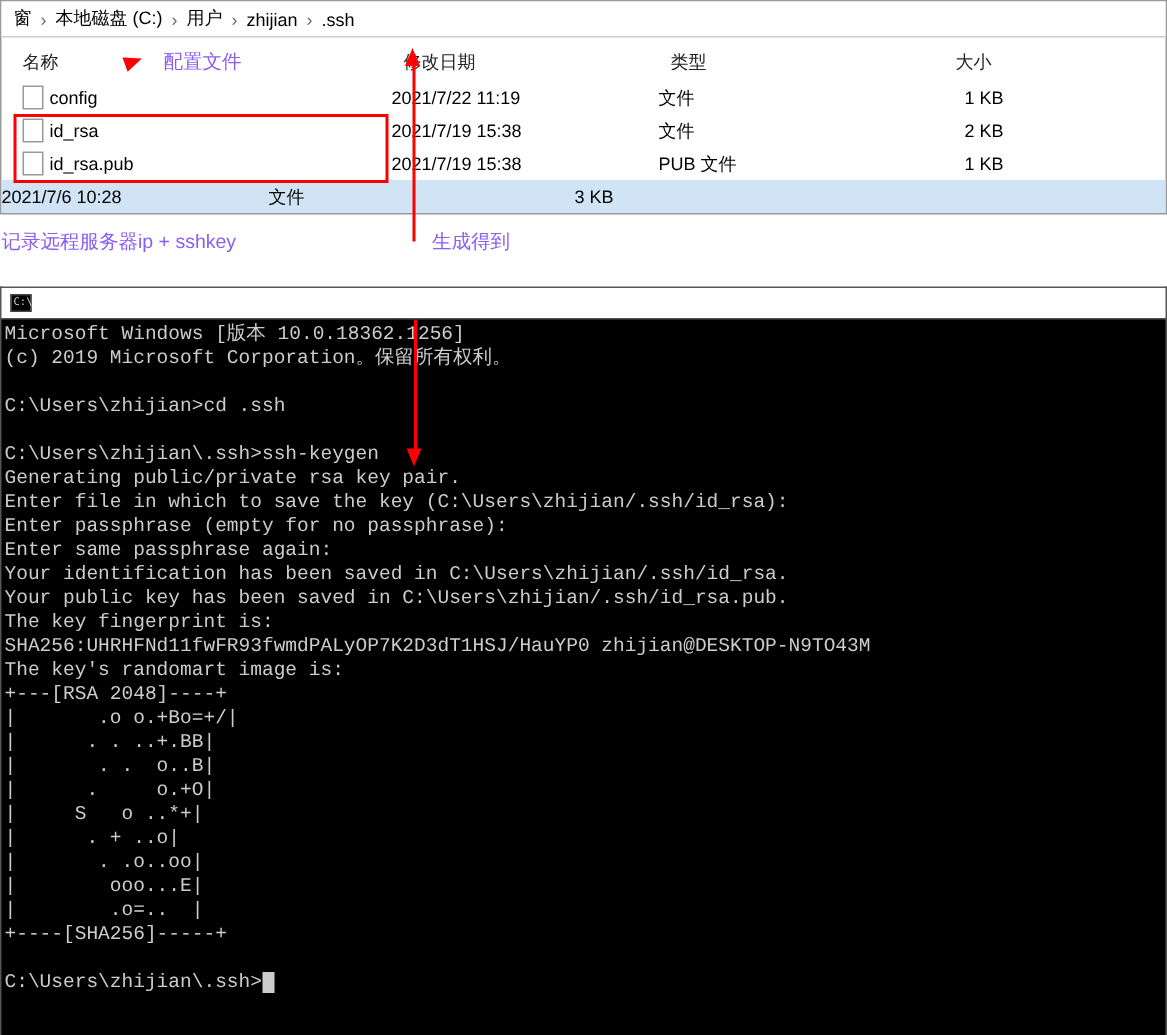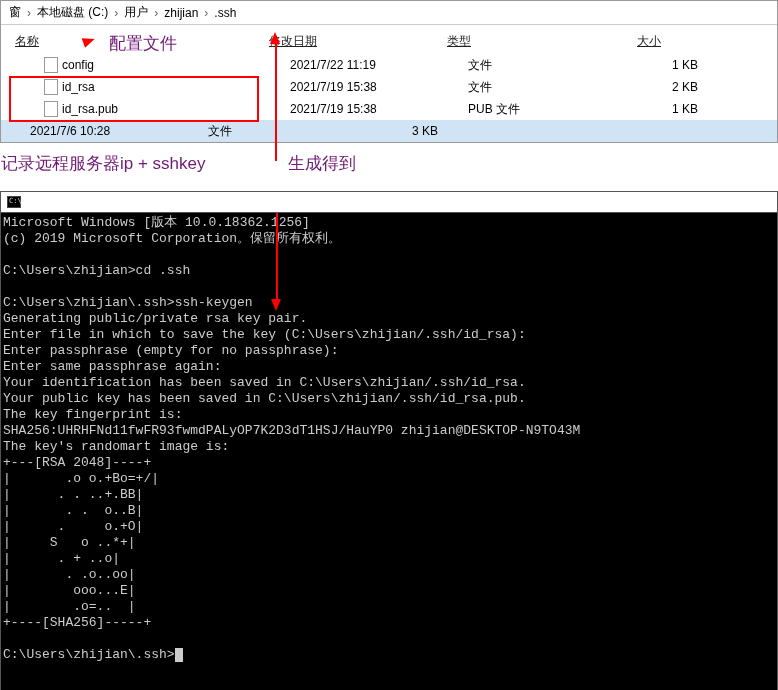--- a/index.html
+++ b/index.html
@@ -2,33 +2,33 @@
 <html><head>
 <meta charset="utf-8">
 <style>
 * { margin:0; padding:0; box-sizing:border-box; }
 body { font-family:"Microsoft YaHei","Segoe UI",sans-serif; font-size:12px; background:#fff; width:778px; }
 .top { border:1px solid #999; }
 .breadcrumb { display:flex; align-items:center; padding:3px 6px; background:#fff; border-bottom:1px solid #ccc; font-size:12px; }
 .breadcrumb span { margin:0 2px; }
 .breadcrumb .sep { color:#666; margin:0 4px; }
 .cols { display:flex; padding:6px 0 2px 0; color:#222; position:relative; }
-.cols div { padding:2px 8px;text-decoration:underline; }
+.cols div { padding:2px 8px; }
 .c-name { width:260px; padding-left:14px !important; }
 .c-date { width:140px; }
 .c-type { width:140px;margin-left:38px; }
 .c-size { width:90px; text-align:right; }
 .rows { position:relative; }
-.row { display:flex; align-items:center; height:22px;padding-left:29px; }
+.row { display:flex; align-items:center; height:22px; }
 .row .c-name { display:flex; align-items:center; gap:4px; }
 .row.sel { background:#d0e4f5; }
 .ico { width:14px; height:16px; border:1px solid #999; background:#fff; display:inline-block; position:relative; }
 .ico.b::after { content:""; position:absolute; top:0; right:0; border-top:4px solid #fff; border-left:4px solid transparent; }
 .red-box { position:absolute; border:2px solid red; left:8px; top:22px; width:250px; height:46px; pointer-events:none; }
-.anno { position:absolute; color:#701a75; font-size:17px; pointer-events:none; }
+.anno { position:absolute; color:#8b5cf6; font-size:13px; pointer-events:none; }
 .arrow { position:absolute; width:0; height:0; }
 .arrow-r { border-left:12px solid red; border-top:5px solid transparent; border-bottom:5px solid transparent; }
 .arrow-line { position:absolute; background:red; }
 .term-title { display:flex; align-items:center; gap:6px; padding:4px 6px; border:1px solid #555; border-bottom:none; background:#fff; margin-top:48px; }
 .term-ico { width:14px; height:12px; background:#000; border:1px solid #444; position:relative; }
 .term-ico::after { content:"C:\\"; color:#ccc; font-size:7px; position:absolute; top:0; left:1px; font-family:Consolas,monospace; }
 .terminal { background:#000; color:#ccc; font-family:Consolas,"Courier New",monospace; font-size:13px; line-height:16px; padding:2px 2px 8px 2px; white-space:pre; border:1px solid #555; position:relative; min-height:430px; overflow:hidden; }
 .cursor { display:inline-block; width:8px; height:14px; background:#ccc; vertical-align:middle; }
 .term-arrow-line { position:absolute; background:red; width:2px; }
 .term-arrow-head { position:absolute; width:0; height:0; border-left:5px solid transparent; border-right:5px solid transparent; border-top:12px solid red; }

